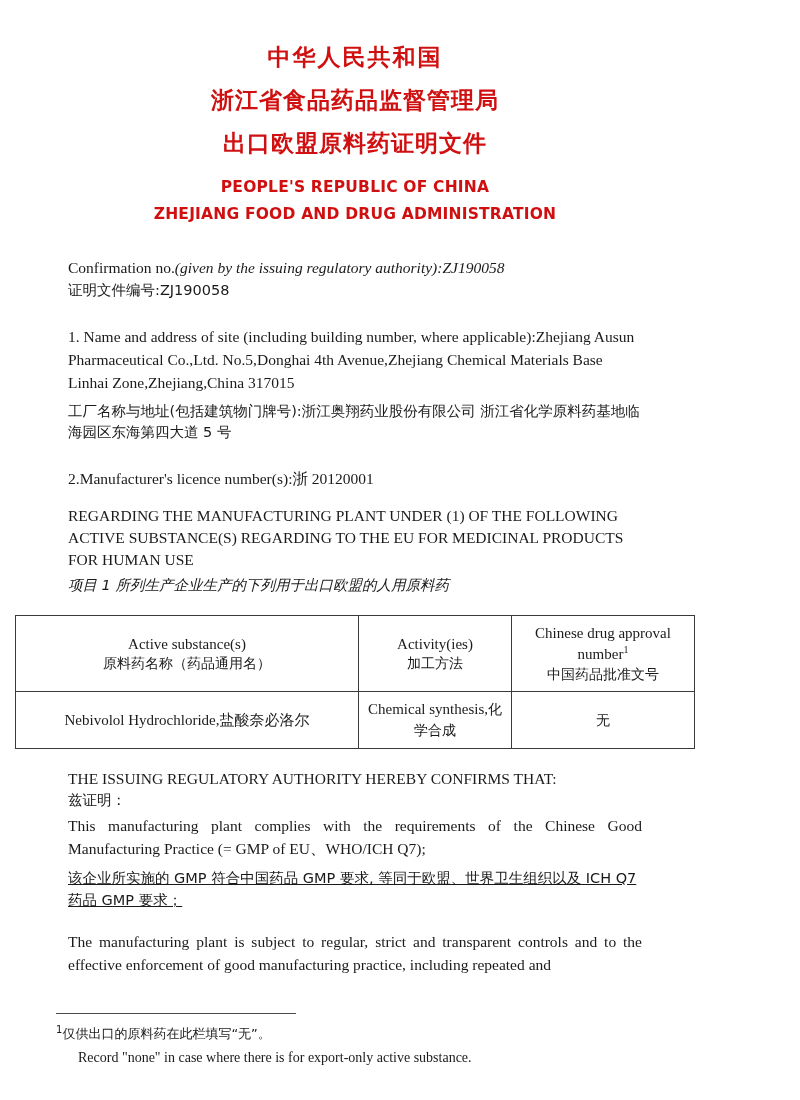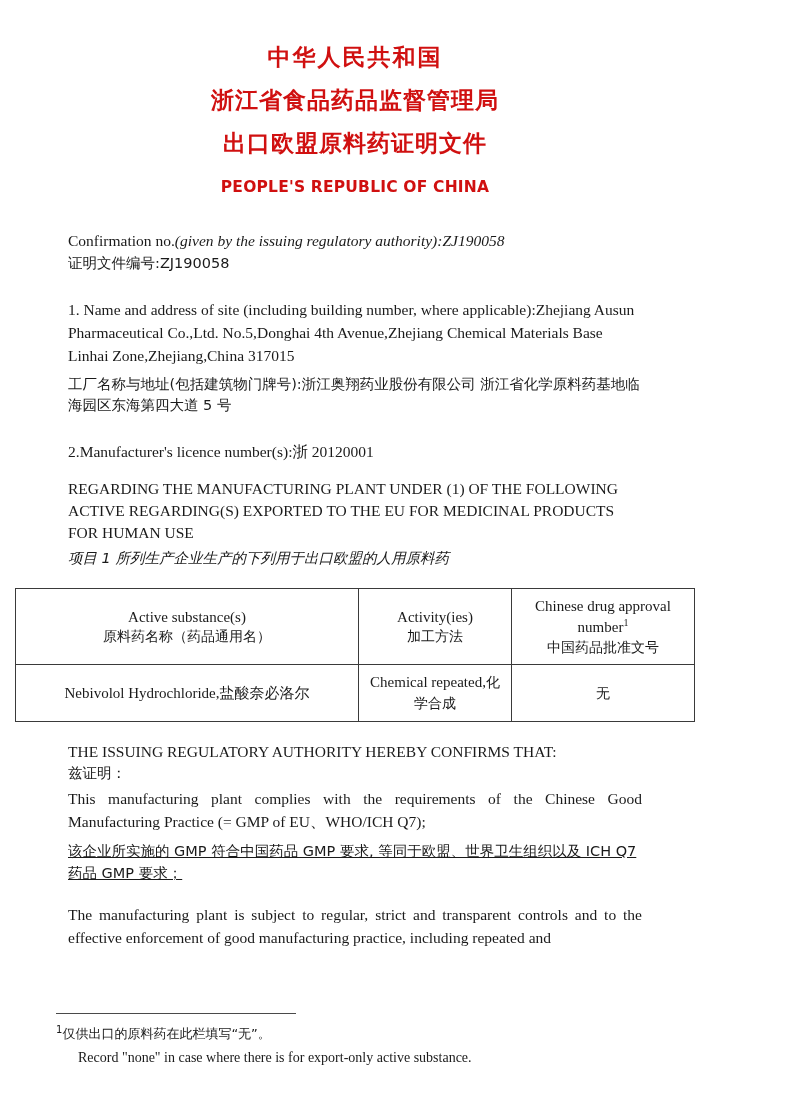--- a/index.html
+++ b/index.html
@@ -174,20 +174,21 @@
 </head>
 <body>
 
 <div class="page">
 
   <div class="header">
     <div class="cn1">中华人民共和国</div>
     <div class="cn2">浙江省食品药品监督管理局</div>
     <div class="cn3">出口欧盟原料药证明文件</div>
     <div class="en1">PEOPLE'S REPUBLIC OF CHINA</div>
+    <div class="en2">ZHEJIANG FOOD AND DRUG ADMINISTRATION</div>
   </div>
 
   <div class="body-block">
 
     <div class="para">
       <div class="en-line">
         <span>Confirmation no.</span><span class="italic">(given by the issuing regulatory authority):</span><span class="italic">ZJ190058</span>
       </div>
       <div class="cn-line">证明文件编号:ZJ190058</div>
     </div>
@@ -200,21 +201,21 @@
     </div>
 
     <div class="spacer-sm"></div>
 
     <div class="para">
       <div class="en-line">2.Manufacturer's licence number(s):浙 20120001</div>
     </div>
 
     <div class="caps-block">
       <div class="en-line">REGARDING THE MANUFACTURING PLANT UNDER (1) OF THE FOLLOWING</div>
-      <div class="en-line">ACTIVE REGARDING(S) EXPORTED TO THE EU FOR MEDICINAL PRODUCTS</div>
+      <div class="en-line">ACTIVE SUBSTANCE(S) REGARDING TO THE EU FOR MEDICINAL PRODUCTS</div>
       <div class="en-line">FOR HUMAN USE</div>
       <div class="cn-line" style="margin-top:4px;font-style:italic;">项目 1 所列生产企业生产的下列用于出口欧盟的人用原料药</div>
     </div>
 
     <div class="tbl-wrap">
       <table class="subst">
         <thead>
           <tr>
             <th class="col-a">
               <div>Active substance(s)</div>
@@ -227,21 +228,21 @@
             <th class="col-c">
               <div><span>Chinese drug approval number</span><sup class="fn">1</sup></div>
               <div class="cn">中国药品批准文号</div>
             </th>
           </tr>
         </thead>
         <tbody>
           <tr>
             <td class="cell-main">Nebivolol Hydrochloride,盐酸奈必洛尔</td>
             <td class="cell-main">
-              <span>Chemical repeated,</span><span class="cn">化学合成</span>
+              <span>Chemical synthesis,</span><span class="cn">化学合成</span>
             </td>
             <td class="cell-main">
               <span class="cn">无</span>
             </td>
           </tr>
         </tbody>
       </table>
     </div>
 
     <div class="after-tbl">

